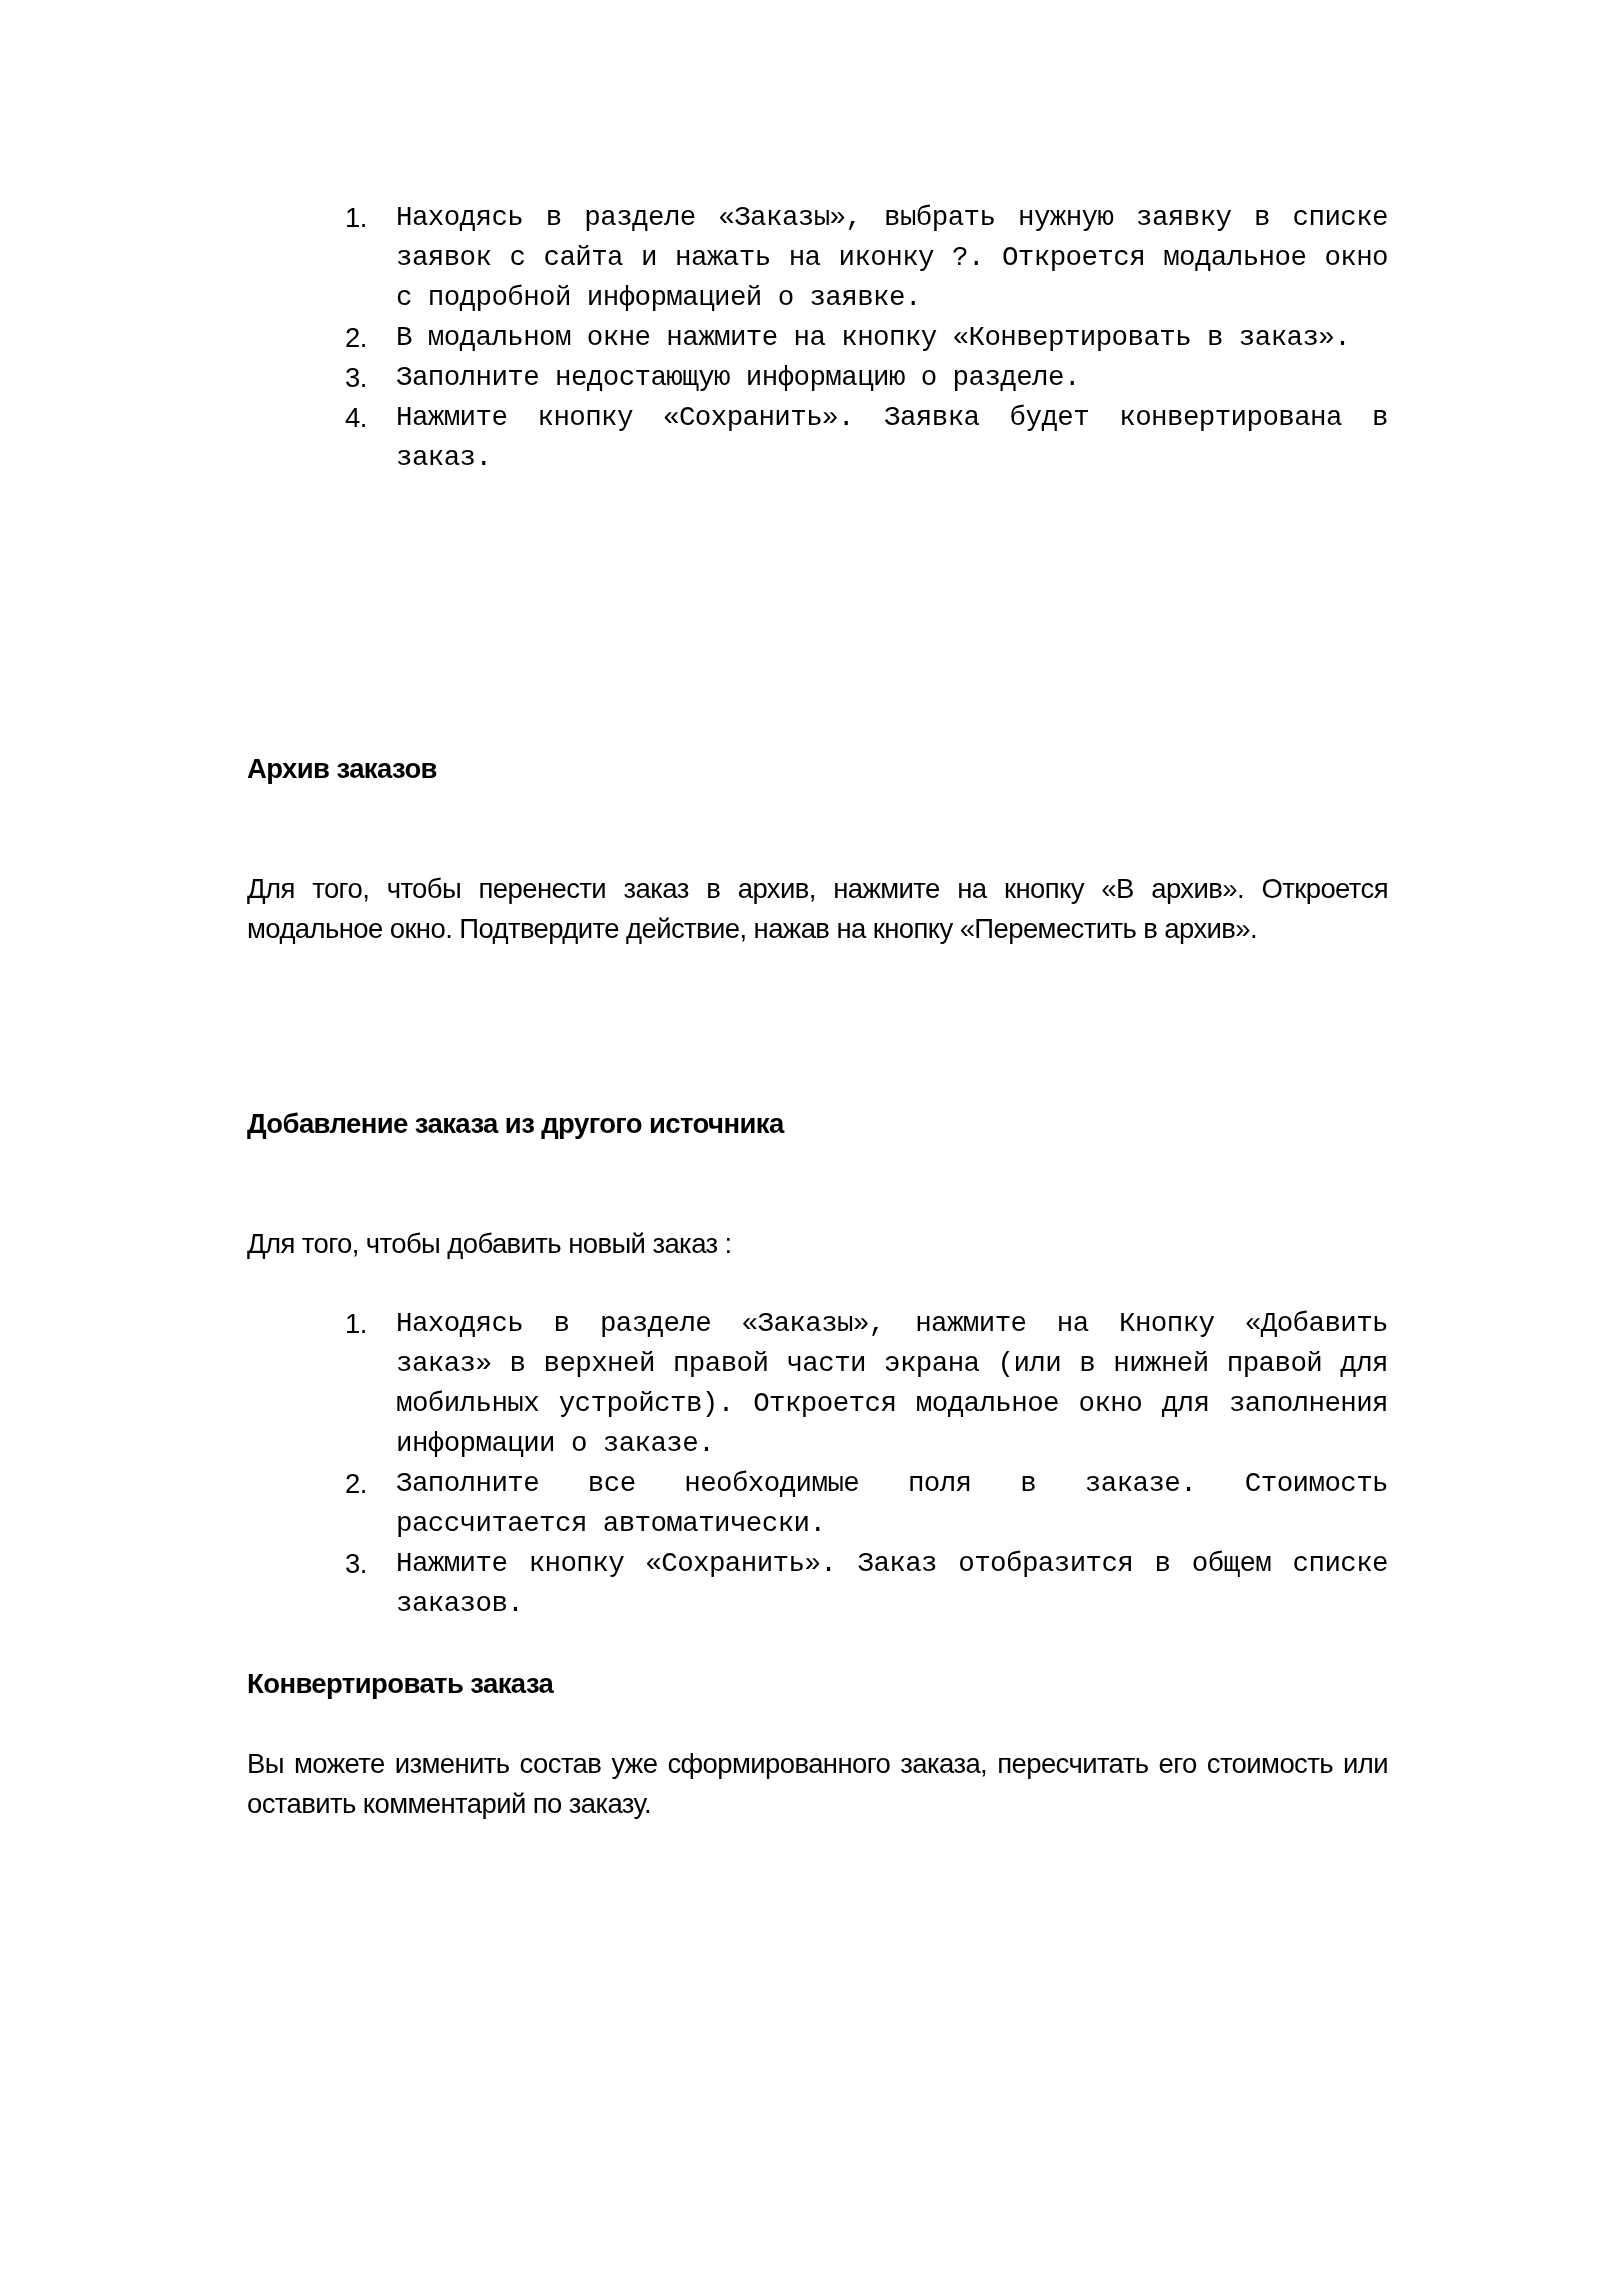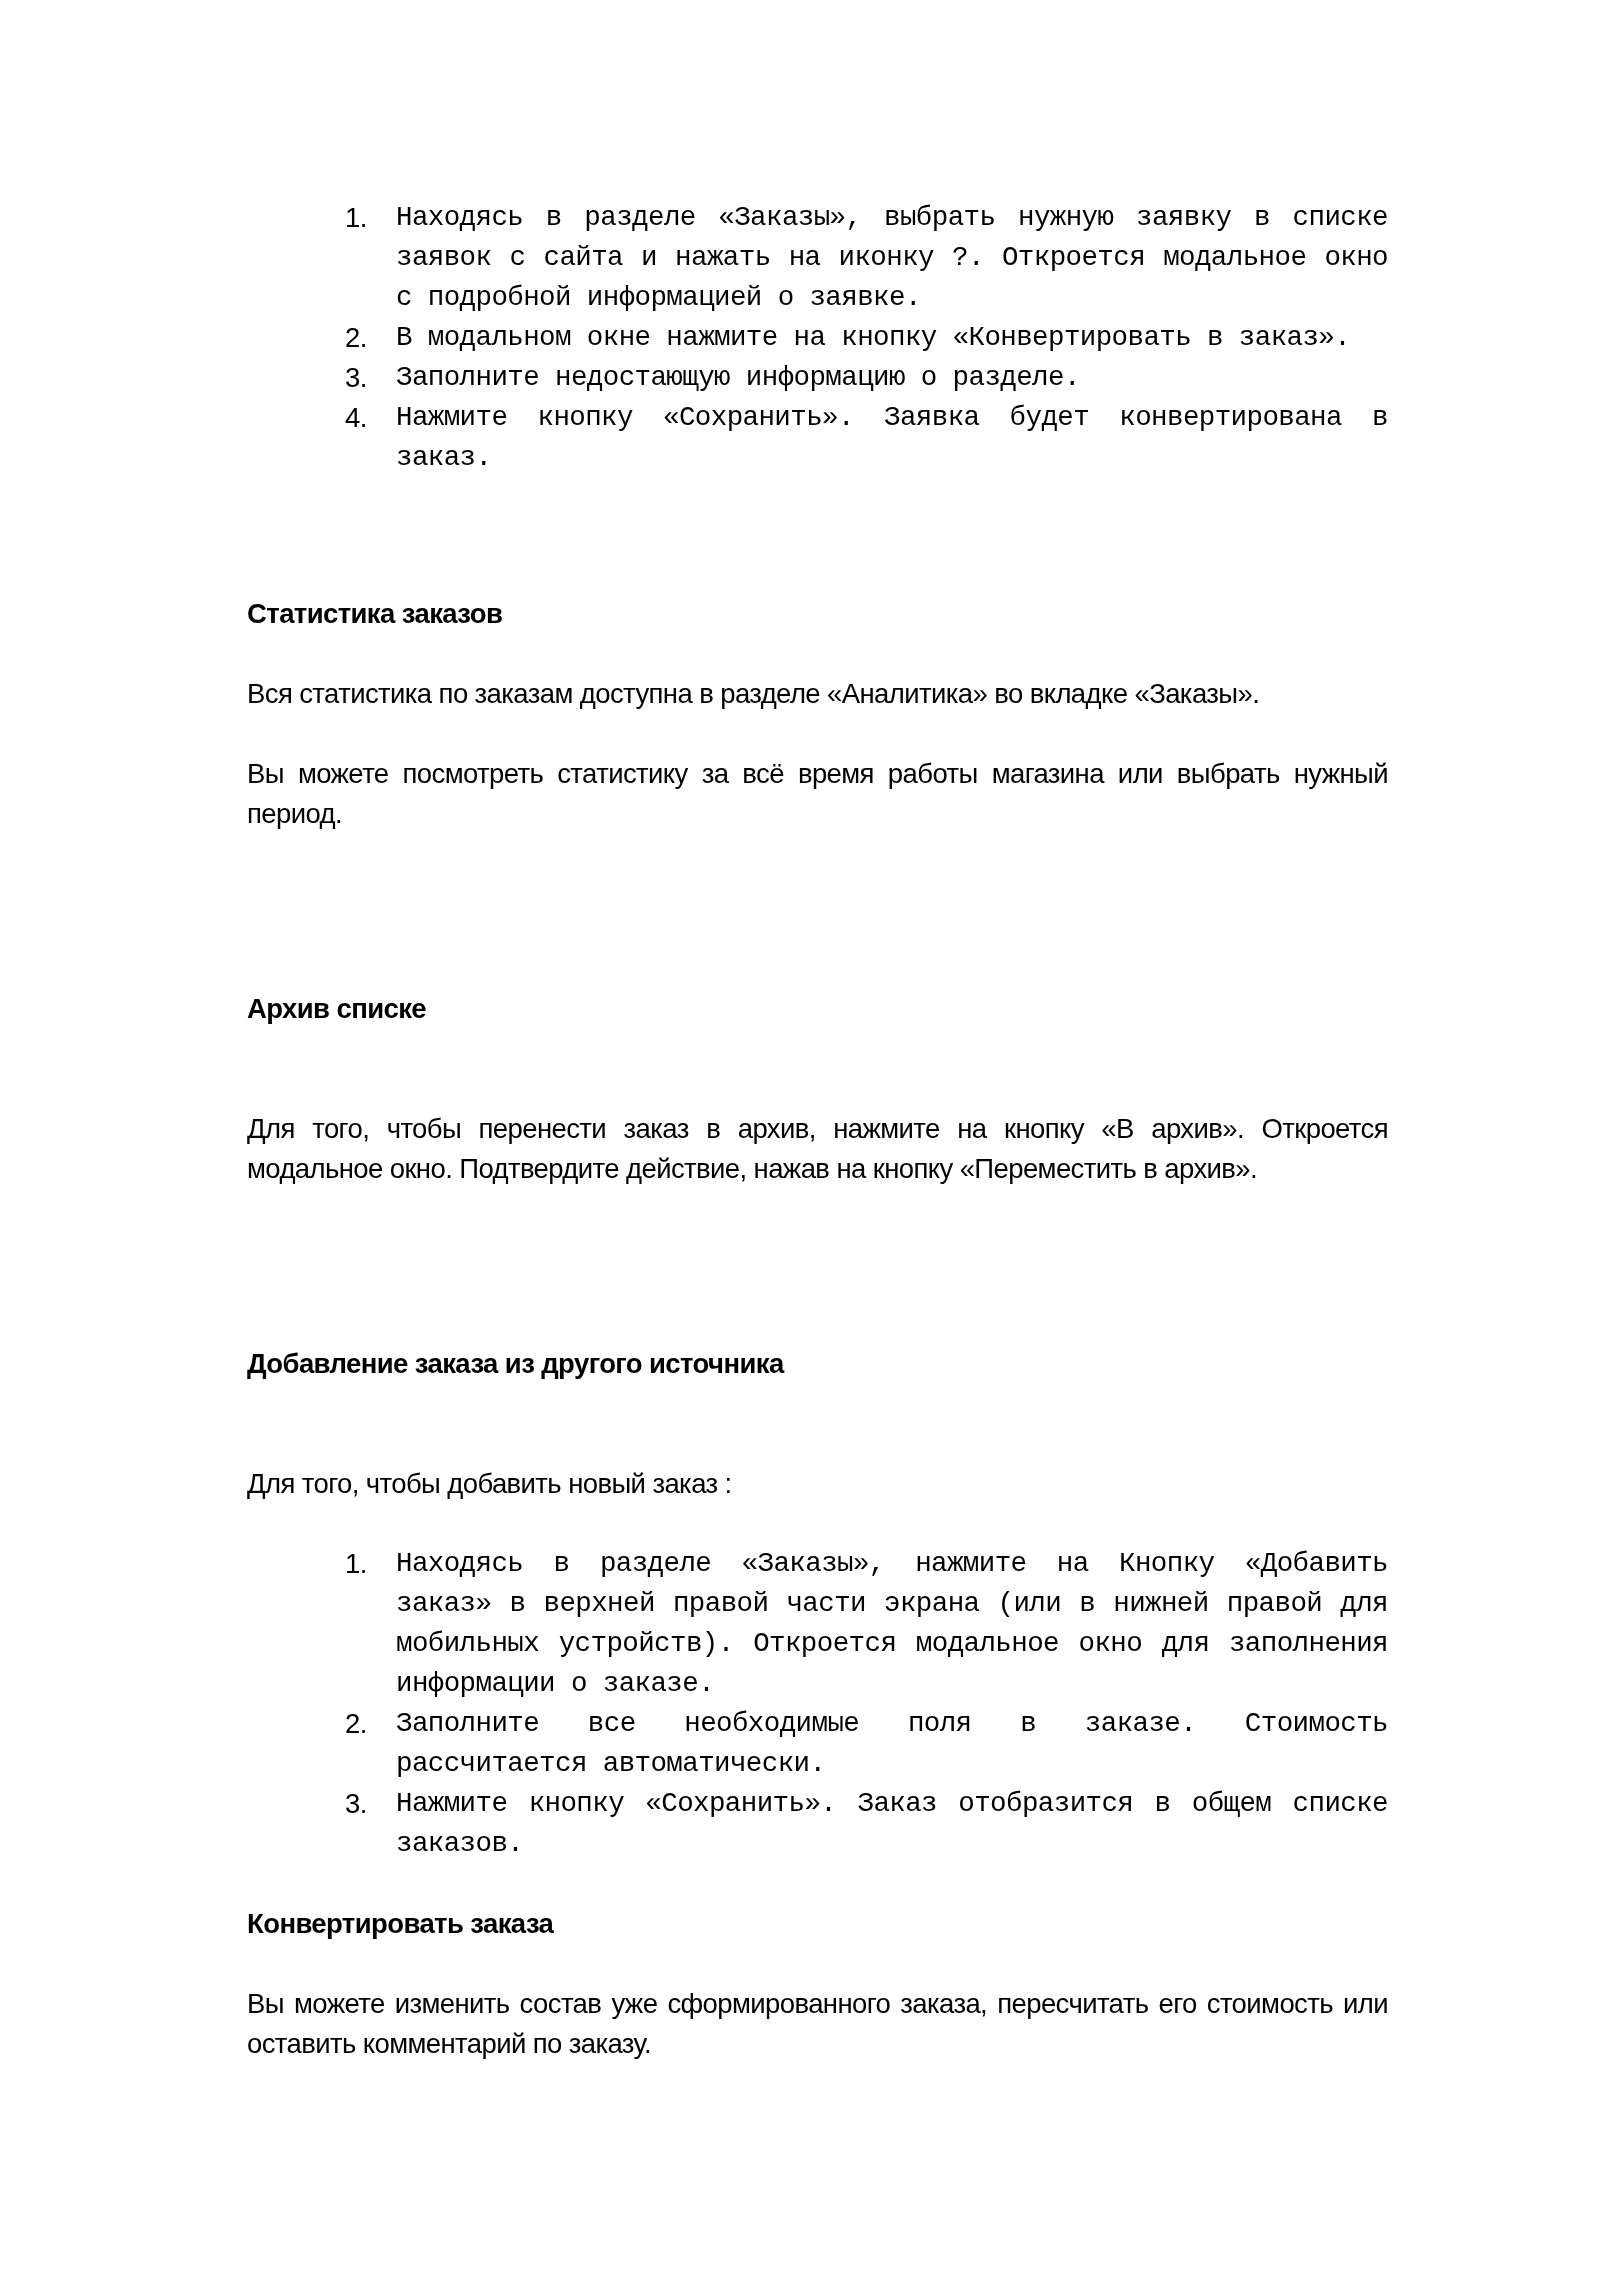--- a/index.html
+++ b/index.html
@@ -45,32 +45,25 @@
         <span class="txt">Заполните недостающую информацию о разделе.</span>
       </li>
       <li>
         <span class="num">4.</span>
         <span class="txt">Нажмите кнопку «Сохранить». Заявка будет конвертирована в заказ.</span>
       </li>
     </ol>
 
     <div class="gap-list1-end"></div>
 
-    <section>
-      <h2>Статистика заказов</h2>
-      <div class="gap-small"></div>
-      <p class="left">Вся статистика по заказам доступна в разделе «Аналитика» во вкладке «Заказы».</p>
-      <div class="gap-para"></div>
-      <p>Вы можете посмотреть статистику за всё время работы магазина или выбрать нужный период.</p>
-    </section>
 
     <div class="gap-section"></div>
 
     <section>
-      <h2>Архив списке</h2>
+      <h2>Архив заказов</h2>
       <div class="gap-small"></div>
       <div class="gap-para"></div>
       <p>Для того, чтобы перенести заказ в архив, нажмите на кнопку «В архив». Откроется модальное окно. Подтвердите действие, нажав на кнопку «Переместить в архив».</p>
     </section>
 
     <div class="gap-section"></div>
 
     <section>
       <h2>Добавление заказа из другого источника</h2>
       <div class="gap-small"></div>

